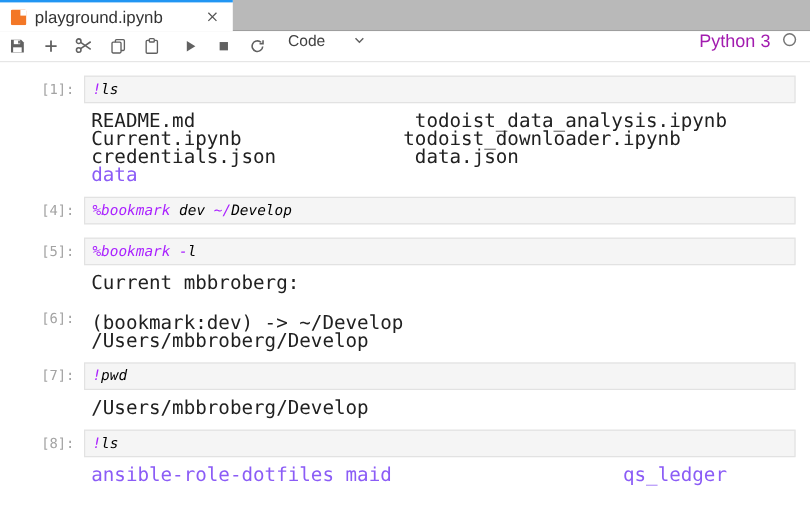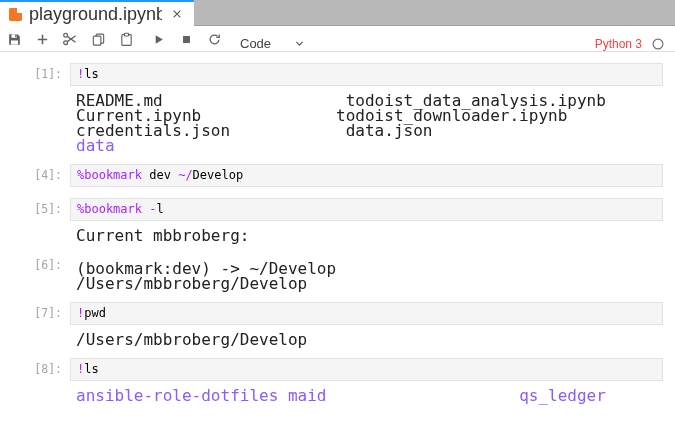--- a/index.html
+++ b/index.html
@@ -10,45 +10,46 @@
     font-family:"Liberation Sans", sans-serif;
   }
   
   .tabbar { height:26px; background:#b9b9b9; border-bottom:1px solid #9e9e9e; display:flex; }
   .tab {
     width:194px; height:26px; background:#fff;
     border-top:2px solid #2196f3;
     display:flex; align-items:center; gap:7px;
     padding:0 9px; margin-bottom:-1px;
   }
-  .tab-title { flex:1; font-size:18px; color:#333; white-space:nowrap; overflow:hidden; }
+  .tab-title { flex:1; font-size:14px; color:#333; white-space:nowrap; overflow:hidden; }
   .tab-close { width:16px; height:16px; display:flex; align-items:center; justify-content:center; cursor:pointer; }
   
-  .toolbar { height:26px; display:flex; align-items:flex-end; padding:0 10px 0 0; border-bottom:1px solid #e0e0e0; background:#fff; }
+  .toolbar { height:26px; display:flex; align-items:flex-start; padding:0 10px 0 0; border-bottom:1px solid #e0e0e0; background:#fff; }
   .tbtn { width:28px; height:24px; display:flex; align-items:center; justify-content:center; cursor:pointer; }
   .tbtn.grp { margin-left:4px; }
   .celltype { display:flex; align-items:center; margin-left:12px; cursor:pointer; }
   .celltype-label { font-size:13px; color:#424242; }
   .celltype .chev { margin-left:22px; display:flex; align-items:center; }
   .tb-spacer { flex:1; }
-  .kernel-name { font-size:12px; color:#ef4444; margin-right:9px; }
+  .kernel-name { font-size:15px; color:#a21caf; margin-right:9px; }
   .kernel-status { display:flex; align-items:center; }
   
   .nb { padding-top:11px; background:#fff; height:387px; overflow:hidden; }
   .cell { display:grid; grid-template-columns:70px 1fr; padding-right:12px; margin-bottom:11px; }
   .prompt {
     grid-column:1; text-align:right; padding:4px 8px 0 0;
     font-family:"DejaVu Sans Mono", monospace; font-size:11.5px; color:#a3a3a3;
     white-space:pre;
   }
   .editor {
     grid-column:2; background:#f5f5f5; border:1px solid #e2e2e2;
     padding:3px 6px; font-family:"DejaVu Sans Mono", monospace;
     font-size:12px; line-height:15px; white-space:pre; color:#000;
     cursor:text;
+    font-style:italic;
   }
   .outputs {
     grid-column:2; margin-top:7px; padding-left:6px;
     font-family:"DejaVu Sans Mono", monospace; font-size:16px; line-height:15px;
     color:#212121;
   }
   .oline { white-space:pre; }
   .tk-m { color:#aa22ff; }
   .tk-p { color:inherit; }
   .tk-d { color:#8b5cf6; }

